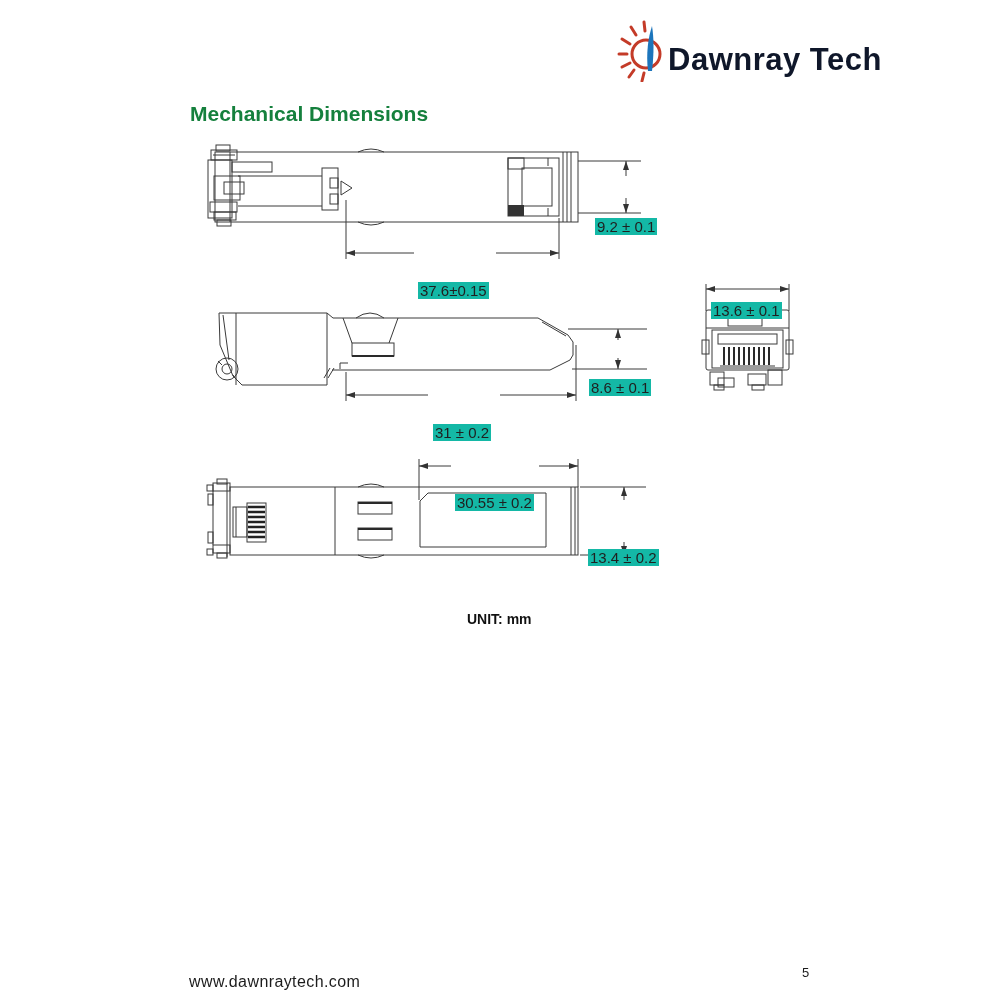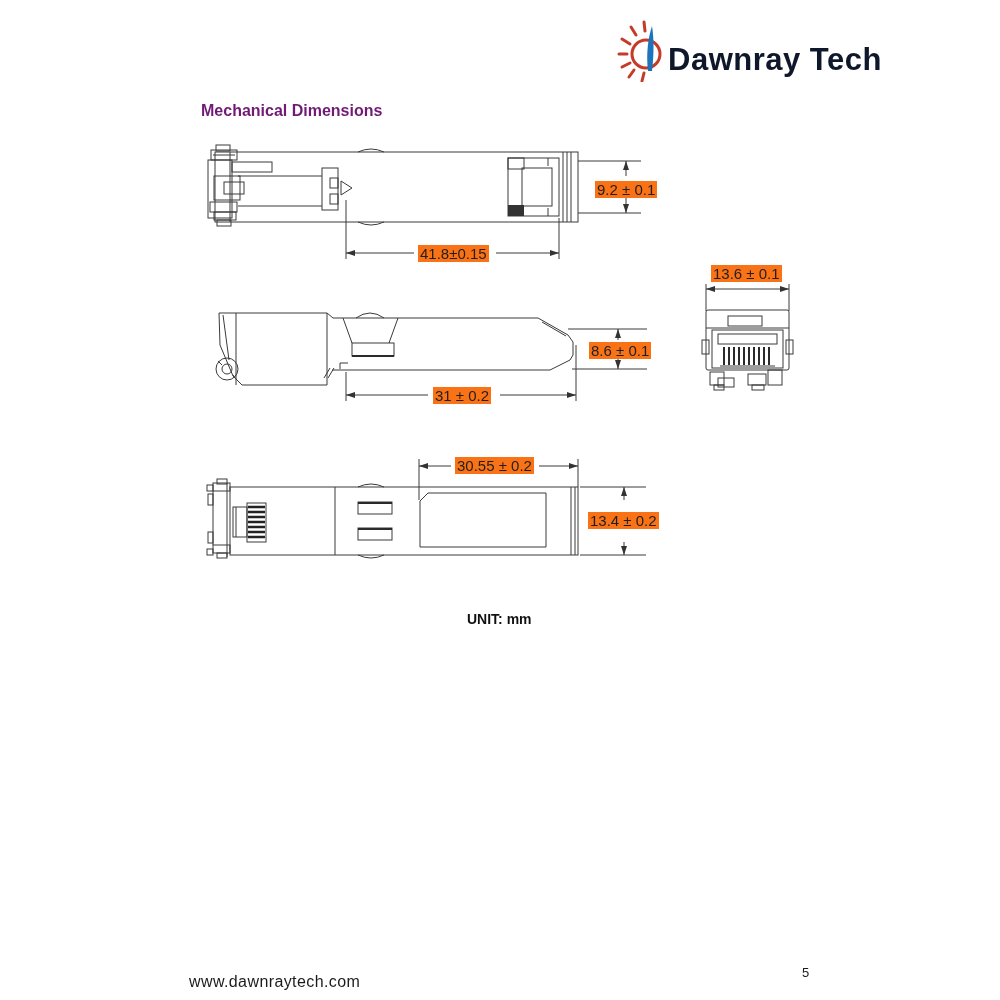--- a/index.html
+++ b/index.html
@@ -11,31 +11,31 @@
   .logo { position:absolute; left:616px; top:14px; width:240px; height:76px; }
   .logo svg { position:absolute; left:0; top:4px; }
   .brand-text {
     position:absolute; left:52px; top:28px;
     font-size:31px; font-weight:bold; color:#0f172a; letter-spacing:0.5px;
     white-space:nowrap;
   }
   
   .heading {
     position:absolute; left:190px; top:102px;
-    font-size:16px; font-weight:bold; color:#701a75; white-space:nowrap;margin-left:11px;
+    font-size:21px; font-weight:bold; color:#15803d; white-space:nowrap;
   }
   
   .drw { position:absolute; }
   .ln  { stroke:#3a3a3a; stroke-width:1; fill:none; }
   .ln2 { stroke:#2a2a2a; stroke-width:2; fill:none; }
   .fill { fill:#333; stroke:none; }
   
   .dim {
     position:absolute; font-size:15px; color:#1f1f1f; white-space:nowrap;
-    background:#f97316; padding:0 2px;
+    background:#14b8a6; padding:0 2px;margin-top:37px;
   }
   .unit {
     position:absolute; left:467px; top:591px;
     font-size:14px; font-weight:bold; color:#111; white-space:nowrap;margin-top:20px;
   }
   
   .footer-site {
     position:absolute; left:189px; top:973px;
     font-size:16px; color:#1c1c1c; letter-spacing:0.4px; white-space:nowrap;
   }
@@ -99,21 +99,21 @@
     <path d="M563,152 V222 M567,152 V222 M571,152 V222" class="ln"></path>
 
     <path d="M578,161 H641 M578,213 H641" class="ln"></path>
     <path d="M626,161 V176 M626,198 V213" class="ln"></path>
     <path d="M626,161 l-3,9 h6 z M626,213 l-3,-9 h6 z" class="fill"></path>
 
     <path d="M346,200 V259 M559,218 V259" class="ln"></path>
     <path d="M346,253 H414 M496,253 H559" class="ln"></path>
     <path d="M346,253 l9,-3 v6 z M559,253 l-9,-3 v6 z" class="fill"></path>
   </svg>
-  <div class="dim" style="left:418px;top:245px">41.8±0.15</div>
+  <div class="dim" style="left:418px;top:245px">37.6±0.15</div>
   <div class="dim" style="left:595px;top:181px">9.2 ± 0.1</div>
 
   <svg class="drw" style="left:195px;top:290px" width="470" height="120" viewBox="195 290 470 120">
 
     <path d="M219,313 H327 V385 H242 L233,376 L220,345 Z" class="ln"></path>
     <path d="M223,315 L229,360" class="ln"></path>
     <path d="M236,313 V385" class="ln"></path>
     <circle cx="227" cy="369" r="11" class="ln"></circle>
     <circle cx="227" cy="369" r="5" class="ln"></circle>
     <path d="M218,361 L222,365 M233,375 L236,379" class="ln"></path>

